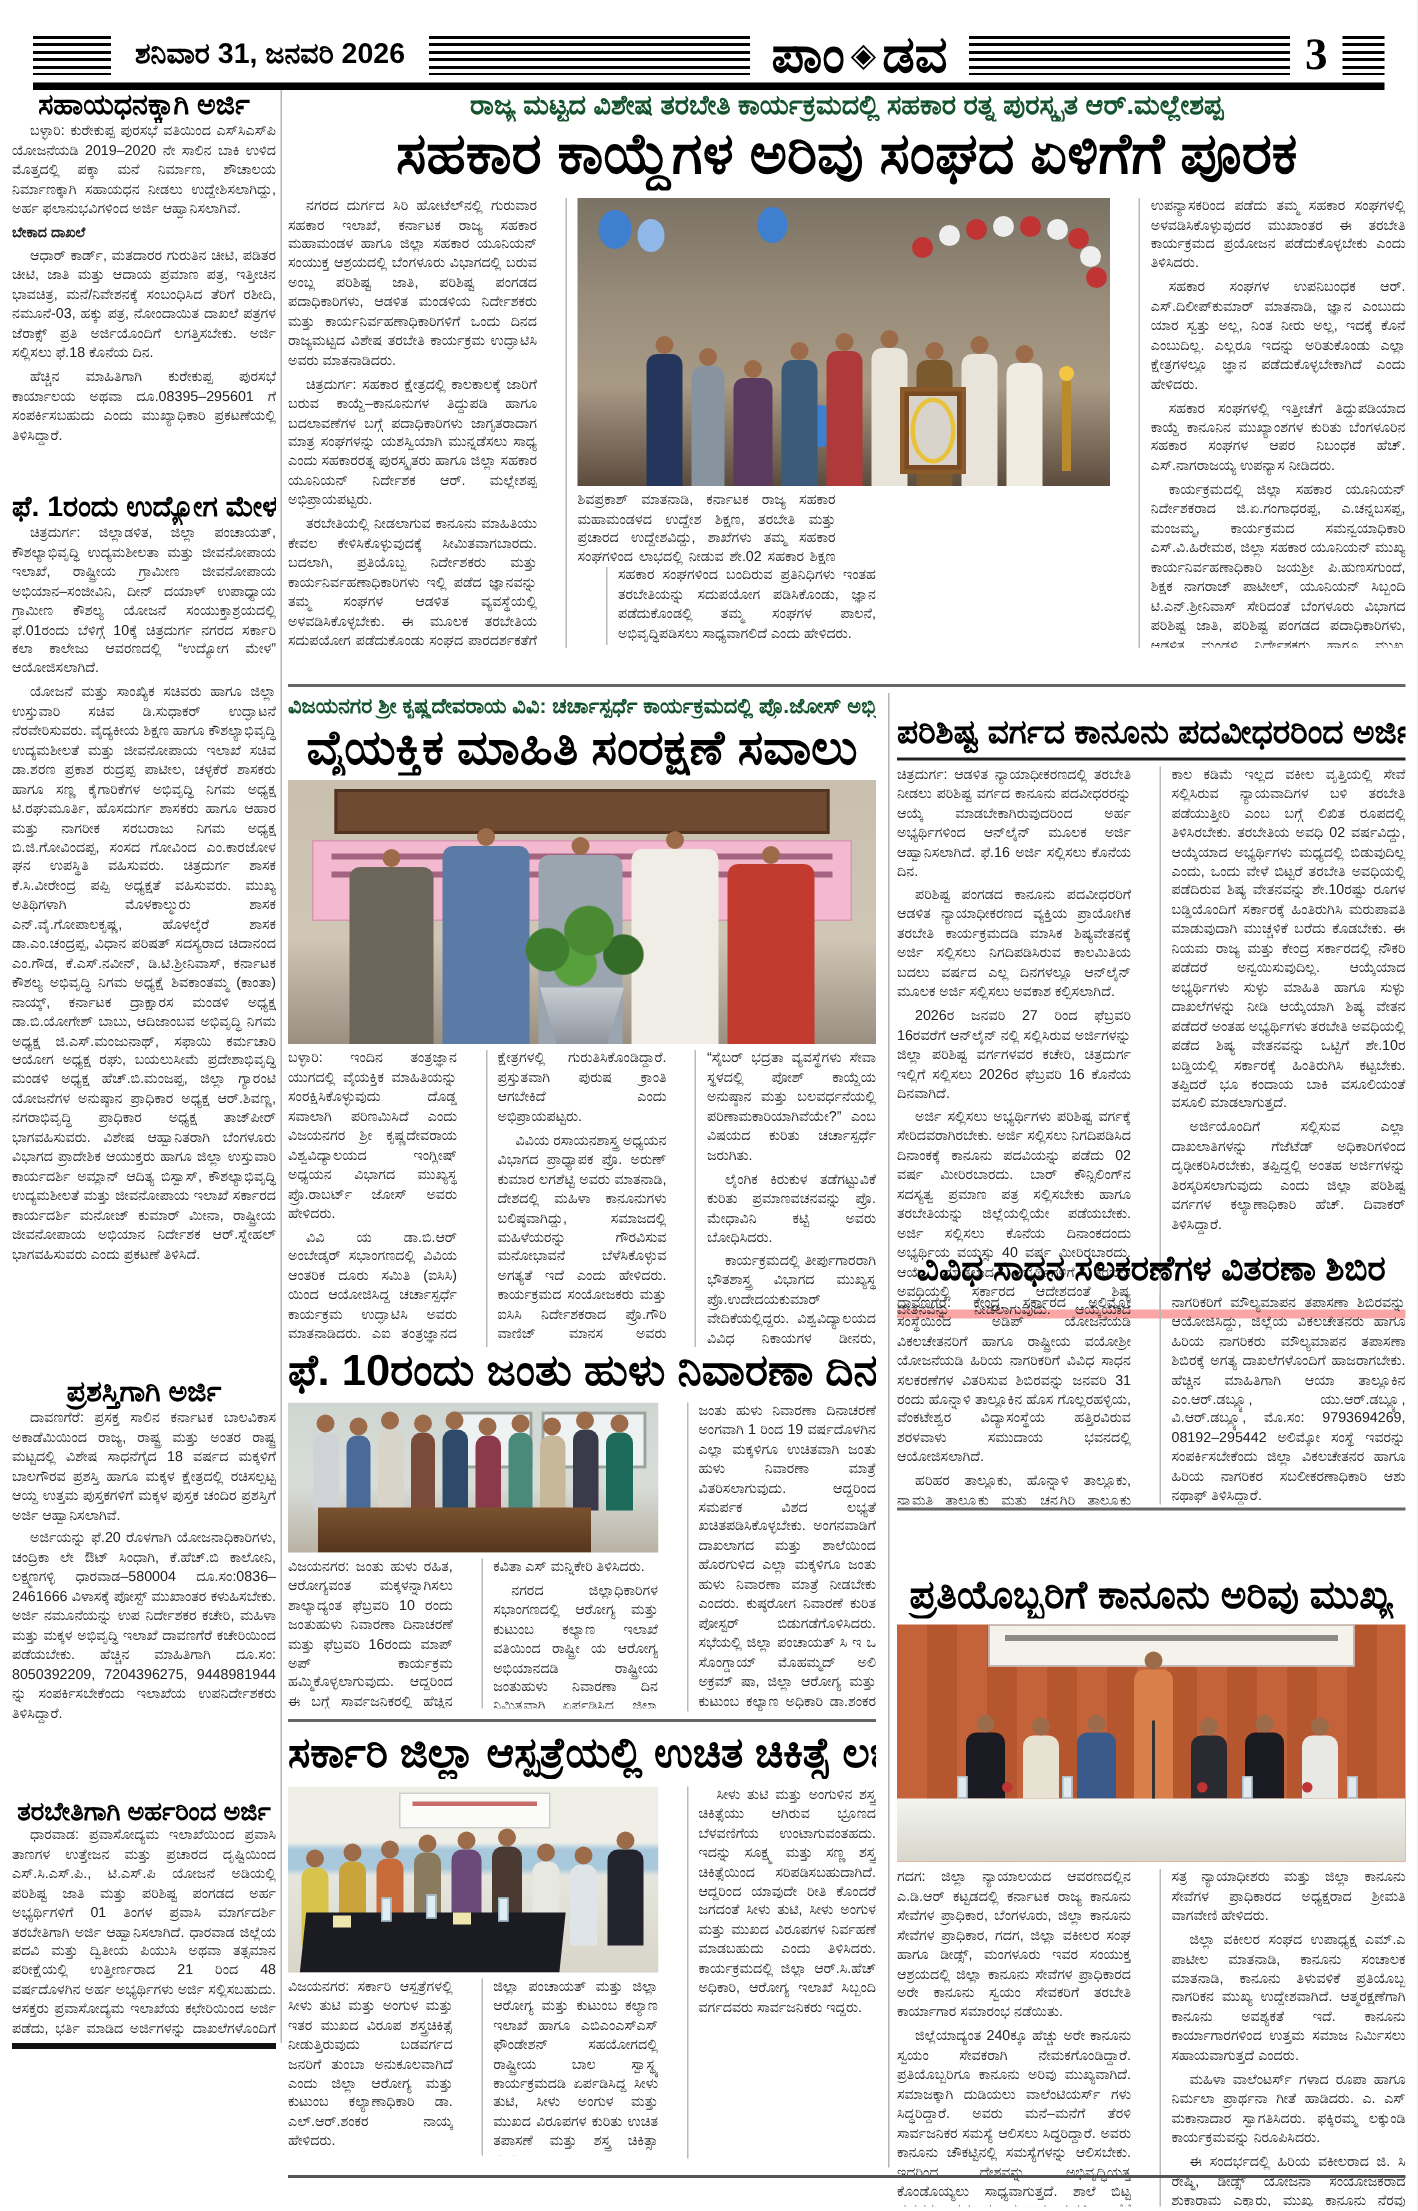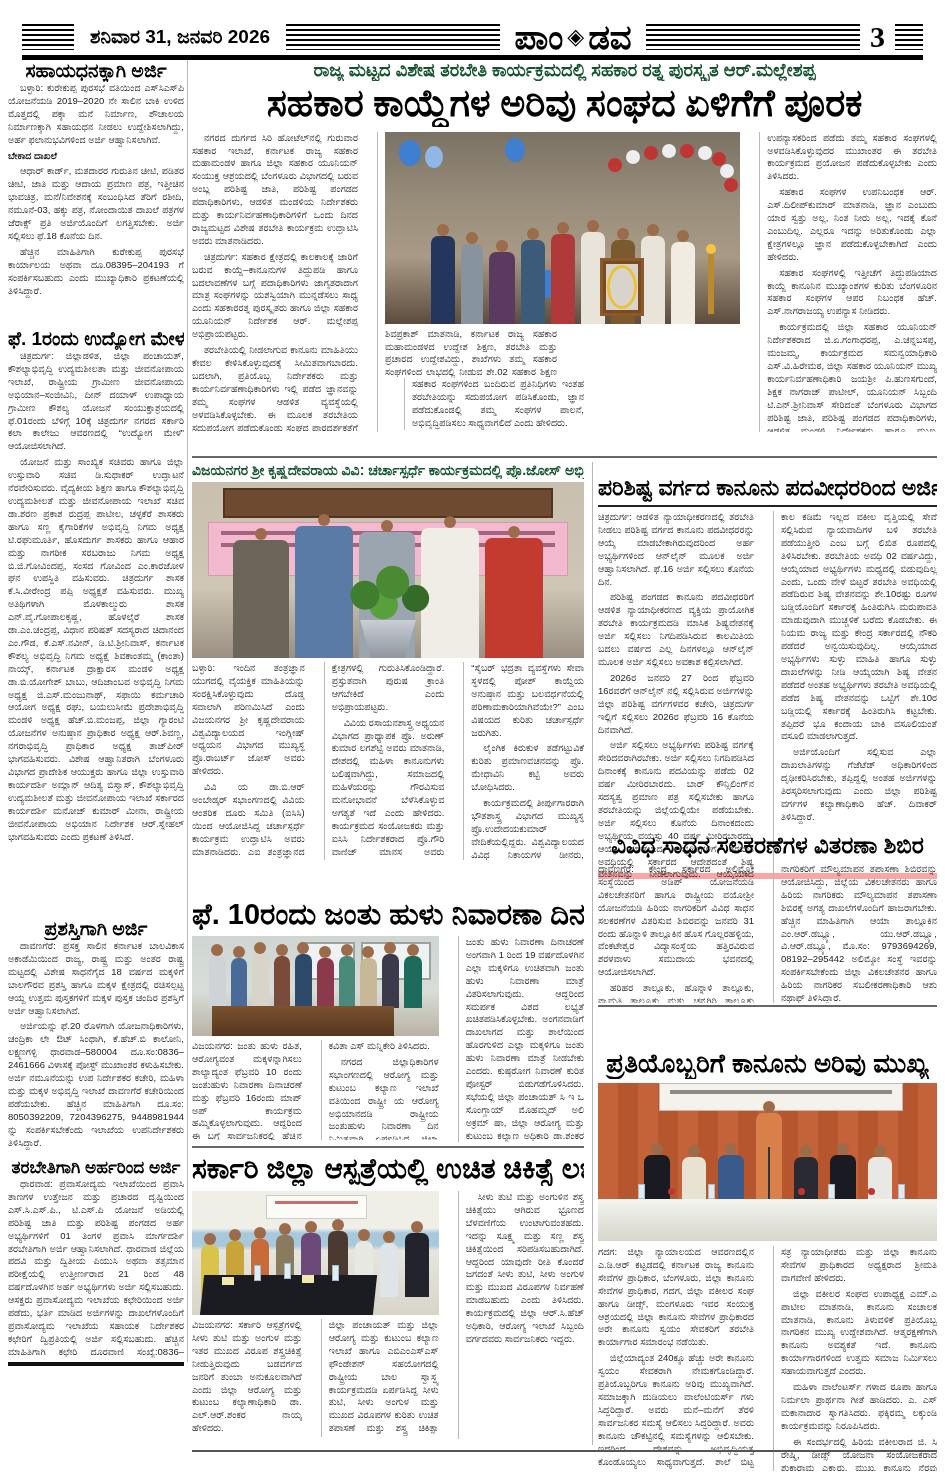--- a/index.html
+++ b/index.html
@@ -93,46 +93,46 @@
     <div class="stripes s3"></div>
     <div class="m-page">3</div>
     <div class="stripes s4"></div>
   </div>
 
   <div class="abs bodytxt" style="left:8px;top:60px;width:176px;height:268px;overflow:hidden;">
     <div class="hl" style="font-size:19px;">ಸಹಾಯಧನಕ್ಕಾಗಿ ಅರ್ಜಿ</div>
     <p>ಬಳ್ಳಾರಿ: ಕುರೇಕುಪ್ಪ ಪುರಸಭೆ ವತಿಯಿಂದ ಎಸ್‌ಸಿಎಸ್‌ಪಿ ಯೋಜನೆಯಡಿ 2019–2020 ನೇ ಸಾಲಿನ ಬಾಕಿ ಉಳಿದ ಮೊತ್ತದಲ್ಲಿ ಪಕ್ಕಾ ಮನೆ ನಿರ್ಮಾಣ, ಶೌಚಾಲಯ ನಿರ್ಮಾಣಕ್ಕಾಗಿ ಸಹಾಯಧನ ನೀಡಲು ಉದ್ದೇಶಿಸಲಾಗಿದ್ದು, ಅರ್ಹ ಫಲಾನುಭವಿಗಳಿಂದ ಅರ್ಜಿ ಆಹ್ವಾನಿಸಲಾಗಿವೆ.</p>
     <p class="subhd noind">ಬೇಕಾದ ದಾಖಲೆ</p>
     <p>ಆಧಾರ್ ಕಾರ್ಡ್, ಮತದಾರರ ಗುರುತಿನ ಚೀಟಿ, ಪಡಿತರ ಚೀಟಿ, ಜಾತಿ ಮತ್ತು ಆದಾಯ ಪ್ರಮಾಣ ಪತ್ರ, ಇತ್ತೀಚಿನ ಭಾವಚಿತ್ರ, ಮನೆ/ನಿವೇಶನಕ್ಕೆ ಸಂಬಂಧಿಸಿದ ತೆರಿಗೆ ರಶೀದಿ, ನಮೂನೆ-03, ಹಕ್ಕು ಪತ್ರ, ನೋಂದಾಯಿತ ದಾಖಲೆ ಪತ್ರಗಳ ಜೆರಾಕ್ಸ್ ಪ್ರತಿ ಅರ್ಜಿಯೊಂದಿಗೆ ಲಗತ್ತಿಸಬೇಕು. ಅರ್ಜಿ ಸಲ್ಲಿಸಲು ಫೆ.18 ಕೊನೆಯ ದಿನ.</p>
-    <p>ಹೆಚ್ಚಿನ ಮಾಹಿತಿಗಾಗಿ ಕುರೇಕುಪ್ಪ ಪುರಸಭೆ ಕಾರ್ಯಾಲಯ ಅಥವಾ ದೂ.08395–204193 ಗೆ ಸಂಪರ್ಕಿಸಬಹುದು ಎಂದು ಮುಖ್ಯಾಧಿಕಾರಿ ಪ್ರಕಟಣೆಯಲ್ಲಿ ತಿಳಿಸಿದ್ದಾರೆ.</p>
+    <p>ಹೆಚ್ಚಿನ ಮಾಹಿತಿಗಾಗಿ ಕುರೇಕುಪ್ಪ ಪುರಸಭೆ ಕಾರ್ಯಾಲಯ ಅಥವಾ ದೂ.08395–295601 ಗೆ ಸಂಪರ್ಕಿಸಬಹುದು ಎಂದು ಮುಖ್ಯಾಧಿಕಾರಿ ಪ್ರಕಟಣೆಯಲ್ಲಿ ತಿಳಿಸಿದ್ದಾರೆ.</p>
   </div>
 
   <div class="abs bodytxt" style="left:8px;top:328px;width:176px;height:590px;overflow:hidden;">
     <div class="hl" style="font-size:19px;">ಫೆ. 1ರಂದು ಉದ್ಯೋಗ ಮೇಳ</div>
     <p>ಚಿತ್ರದುರ್ಗ: ಜಿಲ್ಲಾಡಳಿತ, ಜಿಲ್ಲಾ ಪಂಚಾಯತ್, ಕೌಶಲ್ಯಾಭಿವೃದ್ಧಿ ಉದ್ಯಮಶೀಲತಾ ಮತ್ತು ಜೀವನೋಪಾಯ ಇಲಾಖೆ, ರಾಷ್ಟ್ರೀಯ ಗ್ರಾಮೀಣ ಜೀವನೋಪಾಯ ಅಭಿಯಾನ–ಸಂಜೀವಿನಿ, ದೀನ್ ದಯಾಳ್ ಉಪಾಧ್ಯಾಯ ಗ್ರಾಮೀಣ ಕೌಶಲ್ಯ ಯೋಜನೆ ಸಂಯುಕ್ತಾಶ್ರಯದಲ್ಲಿ ಫೆ.01ರಂದು ಬೆಳಿಗ್ಗೆ 10ಕ್ಕೆ ಚಿತ್ರದುರ್ಗ ನಗರದ ಸರ್ಕಾರಿ ಕಲಾ ಕಾಲೇಜು ಆವರಣದಲ್ಲಿ “ಉದ್ಯೋಗ ಮೇಳ” ಆಯೋಜಿಸಲಾಗಿದೆ.</p>
     <p>ಯೋಜನೆ ಮತ್ತು ಸಾಂಖ್ಯಿಕ ಸಚಿವರು ಹಾಗೂ ಜಿಲ್ಲಾ ಉಸ್ತುವಾರಿ ಸಚಿವ ಡಿ.ಸುಧಾಕರ್ ಉದ್ಘಾಟನೆ ನೆರವೇರಿಸುವರು. ವೈದ್ಯಕೀಯ ಶಿಕ್ಷಣ ಹಾಗೂ ಕೌಶಲ್ಯಾಭಿವೃದ್ಧಿ ಉದ್ಯಮಶೀಲತೆ ಮತ್ತು ಜೀವನೋಪಾಯ ಇಲಾಖೆ ಸಚಿವ ಡಾ.ಶರಣ ಪ್ರಕಾಶ ರುದ್ರಪ್ಪ ಪಾಟೀಲ, ಚಳ್ಳಕೆರೆ ಶಾಸಕರು ಹಾಗೂ ಸಣ್ಣ ಕೈಗಾರಿಕೆಗಳ ಅಭಿವೃದ್ಧಿ ನಿಗಮ ಅಧ್ಯಕ್ಷ ಟಿ.ರಘುಮೂರ್ತಿ, ಹೊಸದುರ್ಗ ಶಾಸಕರು ಹಾಗೂ ಆಹಾರ ಮತ್ತು ನಾಗರೀಕ ಸರಬರಾಜು ನಿಗಮ ಅಧ್ಯಕ್ಷ ಬಿ.ಜಿ.ಗೋವಿಂದಪ್ಪ, ಸಂಸದ ಗೋವಿಂದ ಎಂ.ಕಾರಜೋಳ ಘನ ಉಪಸ್ಥಿತಿ ವಹಿಸುವರು. ಚಿತ್ರದುರ್ಗ ಶಾಸಕ ಕೆ.ಸಿ.ವೀರೇಂದ್ರ ಪಪ್ಪಿ ಅಧ್ಯಕ್ಷತೆ ವಹಿಸುವರು. ಮುಖ್ಯ ಅತಿಥಿಗಳಾಗಿ ಮೊಳಕಾಲ್ಮುರು ಶಾಸಕ ಎನ್.ವೈ.ಗೋಪಾಲಕೃಷ್ಣ, ಹೊಳಲ್ಕೆರೆ ಶಾಸಕ ಡಾ.ಎಂ.ಚಂದ್ರಪ್ಪ, ವಿಧಾನ ಪರಿಷತ್ ಸದಸ್ಯರಾದ ಚಿದಾನಂದ ಎಂ.ಗೌಡ, ಕೆ.ಎಸ್.ನವೀನ್, ಡಿ.ಟಿ.ಶ್ರೀನಿವಾಸ್, ಕರ್ನಾಟಕ ಕೌಶಲ್ಯ ಅಭಿವೃದ್ಧಿ ನಿಗಮ ಅಧ್ಯಕ್ಷೆ ಶಿವಕಾಂತಮ್ಮ (ಕಾಂತಾ) ನಾಯ್ಕ್, ಕರ್ನಾಟಕ ದ್ರಾಕ್ಷಾರಸ ಮಂಡಳಿ ಅಧ್ಯಕ್ಷ ಡಾ.ಬಿ.ಯೋಗೇಶ್ ಬಾಬು, ಆದಿಜಾಂಬವ ಅಭಿವೃದ್ಧಿ ನಿಗಮ ಅಧ್ಯಕ್ಷ ಜಿ.ಎಸ್.ಮಂಜುನಾಥ್, ಸಫಾಯಿ ಕರ್ಮಚಾರಿ ಆಯೋಗ ಅಧ್ಯಕ್ಷ ರಘು, ಬಯಲುಸೀಮೆ ಪ್ರದೇಶಾಭಿವೃದ್ಧಿ ಮಂಡಳಿ ಅಧ್ಯಕ್ಷ ಹೆಚ್.ಬಿ.ಮಂಜಪ್ಪ, ಜಿಲ್ಲಾ ಗ್ಯಾರಂಟಿ ಯೋಜನೆಗಳ ಅನುಷ್ಠಾನ ಪ್ರಾಧಿಕಾರ ಅಧ್ಯಕ್ಷ ಆರ್.ಶಿವಣ್ಣ, ನಗರಾಭಿವೃದ್ಧಿ ಪ್ರಾಧಿಕಾರ ಅಧ್ಯಕ್ಷ ತಾಜ್‌ಪೀರ್ ಭಾಗವಹಿಸುವರು. ವಿಶೇಷ ಆಹ್ವಾನಿತರಾಗಿ ಬೆಂಗಳೂರು ವಿಭಾಗದ ಪ್ರಾದೇಶಿಕ ಆಯುಕ್ತರು ಹಾಗೂ ಜಿಲ್ಲಾ ಉಸ್ತುವಾರಿ ಕಾರ್ಯದರ್ಶಿ ಅಮ್ಲಾನ್ ಆದಿತ್ಯ ಬಿಸ್ವಾಸ್, ಕೌಶಲ್ಯಾಭಿವೃದ್ಧಿ ಉದ್ಯಮಶೀಲತೆ ಮತ್ತು ಜೀವನೋಪಾಯ ಇಲಾಖೆ ಸರ್ಕಾರದ ಕಾರ್ಯದರ್ಶಿ ಮನೋಜ್ ಕುಮಾರ್ ಮೀನಾ, ರಾಷ್ಟ್ರೀಯ ಜೀವನೋಪಾಯ ಅಭಿಯಾನ ನಿರ್ದೇಶಕ ಆರ್.ಸ್ನೇಹಲ್ ಭಾಗವಹಿಸುವರು ಎಂದು ಪ್ರಕಟಣೆ ತಿಳಿಸಿದೆ.</p>
   </div>
 
   <div class="abs bodytxt" style="left:8px;top:918px;width:176px;height:240px;overflow:hidden;">
     <div class="hl" style="font-size:19px;">ಪ್ರಶಸ್ತಿಗಾಗಿ ಅರ್ಜಿ</div>
     <p>ದಾವಣಗೆರೆ: ಪ್ರಸಕ್ತ ಸಾಲಿನ ಕರ್ನಾಟಕ ಬಾಲವಿಕಾಸ ಅಕಾಡೆಮಿಯಿಂದ ರಾಜ್ಯ, ರಾಷ್ಟ್ರ ಮತ್ತು ಅಂತರ ರಾಷ್ಟ್ರ ಮಟ್ಟದಲ್ಲಿ ವಿಶೇಷ ಸಾಧನೆಗೈದ 18 ವರ್ಷದ ಮಕ್ಕಳಿಗೆ ಬಾಲಗೌರವ ಪ್ರಶಸ್ತಿ ಹಾಗೂ ಮಕ್ಕಳ ಕ್ಷೇತ್ರದಲ್ಲಿ ರಚಿಸಲ್ಪಟ್ಟ ಆಯ್ದ ಉತ್ತಮ ಪುಸ್ತಕಗಳಿಗೆ ಮಕ್ಕಳ ಪುಸ್ತಕ ಚಂದಿರ ಪ್ರಶಸ್ತಿಗೆ ಅರ್ಜಿ ಆಹ್ವಾನಿಸಲಾಗಿವೆ.</p>
     <p>ಅರ್ಜಿಯನ್ನು ಫೆ.20 ರೊಳಗಾಗಿ ಯೋಜನಾಧಿಕಾರಿಗಳು, ಚಂದ್ರಿಕಾ ಲೇ ಔಟ್ ಸಿಂಧಾಗಿ, ಕೆ.ಹೆಚ್.ಬಿ ಕಾಲೋನಿ, ಲಕ್ಷ್ಮಣಗಳ್ಳಿ ಧಾರವಾಡ–580004 ದೂ.ಸಂ:0836–2461666 ವಿಳಾಸಕ್ಕೆ ಪೋಸ್ಟ್ ಮುಖಾಂತರ ಕಳುಹಿಸಬೇಕು. ಅರ್ಜಿ ನಮೂನೆಯನ್ನು ಉಪ ನಿರ್ದೇಶಕರ ಕಚೇರಿ, ಮಹಿಳಾ ಮತ್ತು ಮಕ್ಕಳ ಅಭಿವೃದ್ಧಿ ಇಲಾಖೆ ದಾವಣಗೆರೆ ಕಚೇರಿಯಿಂದ ಪಡೆಯಬೇಕು. ಹೆಚ್ಚಿನ ಮಾಹಿತಿಗಾಗಿ ದೂ.ಸಂ: 8050392209, 7204396275, 9448981944 ನ್ನು ಸಂಪರ್ಕಿಸಬೇಕೆಂದು ಇಲಾಖೆಯ ಉಪನಿರ್ದೇಶಕರು ತಿಳಿಸಿದ್ದಾರೆ.</p>
   </div>
 
   <div class="abs bodytxt" style="left:8px;top:1158px;width:176px;height:200px;overflow:hidden;">
-    <div class="hl" style="font-size:17px;">ತರಬೇತಿಗಾಗಿ ಅರ್ಹರಿಂದ ಅರ್ಜಿ</div>
+    <div class="hl" style="font-size:17px;margin-top:40px;">ತರಬೇತಿಗಾಗಿ ಅರ್ಹರಿಂದ ಅರ್ಜಿ</div>
     <p>ಧಾರವಾಡ: ಪ್ರವಾಸೋದ್ಯಮ ಇಲಾಖೆಯಿಂದ ಪ್ರವಾಸಿ ತಾಣಗಳ ಉತ್ತೇಜನ ಮತ್ತು ಪ್ರಚಾರದ ದೃಷ್ಟಿಯಿಂದ ಎಸ್.ಸಿ.ಎಸ್.ಪಿ., ಟಿ.ಎಸ್.ಪಿ ಯೋಜನೆ ಅಡಿಯಲ್ಲಿ ಪರಿಶಿಷ್ಟ ಜಾತಿ ಮತ್ತು ಪರಿಶಿಷ್ಟ ಪಂಗಡದ ಅರ್ಹ ಅಭ್ಯರ್ಥಿಗಳಿಗೆ 01 ತಿಂಗಳ ಪ್ರವಾಸಿ ಮಾರ್ಗದರ್ಶಿ ತರಬೇತಿಗಾಗಿ ಅರ್ಜಿ ಆಹ್ವಾನಿಸಲಾಗಿದೆ. ಧಾರವಾಡ ಜಿಲ್ಲೆಯ ಪದವಿ ಮತ್ತು ದ್ವಿತೀಯ ಪಿಯುಸಿ ಅಥವಾ ತತ್ಸಮಾನ ಪರೀಕ್ಷೆಯಲ್ಲಿ ಉತ್ತೀರ್ಣರಾದ 21 ರಿಂದ 48 ವರ್ಷದೊಳಗಿನ ಅರ್ಹ ಅಭ್ಯರ್ಥಿಗಳು ಅರ್ಜಿ ಸಲ್ಲಿಸಬಹುದು. ಆಸಕ್ತರು ಪ್ರವಾಸೋದ್ಯಮ ಇಲಾಖೆಯ ಕಛೇರಿಯಿಂದ ಅರ್ಜಿ ಪಡೆದು, ಭರ್ತಿ ಮಾಡಿದ ಅರ್ಜಿಗಳನ್ನು ದಾಖಲೆಗಳೊಂದಿಗೆ ಪ್ರವಾಸೋದ್ಯಮ ಇಲಾಖೆಯ ಸಹಾಯಕ ನಿರ್ದೇಶಕರ ಕಛೇರಿಗೆ ದ್ವಿಪ್ರತಿಯಲ್ಲಿ ಅರ್ಜಿ ಸಲ್ಲಿಸಬಹುದು. ಹೆಚ್ಚಿನ ಮಾಹಿತಿಗಾಗಿ ಕಛೇರಿ ದೂರವಾಣಿ ಸಂಖ್ಯೆ:0836–2955522 ಗೆ ಸಂಪರ್ಕಿಸಬಹುದು.</p>
   </div>
 
   <div class="thickrule" style="left:8px;top:1362px;width:176px;"></div>
   <div class="vsep" style="left:187px;top:60px;height:1302px;"></div>
 
   <div class="abs" style="left:192px;top:60px;width:745px;height:398px;border-bottom:2px solid #666;">
     <div class="kick" style="font-size:18px;">ರಾಜ್ಯ ಮಟ್ಟದ ವಿಶೇಷ ತರಬೇತಿ ಕಾರ್ಯಕ್ರಮದಲ್ಲಿ ಸಹಕಾರ ರತ್ನ ಪುರಸ್ಕೃತ ಆರ್.ಮಲ್ಲೇಶಪ್ಪ</div>
-    <div class="hl" style="font-size:38px;line-height:1.2;font-family:Liberation Serif, serif;">ಸಹಕಾರ ಕಾಯ್ದೆಗಳ ಅರಿವು ಸಂಘದ ಏಳಿಗೆಗೆ ಪೂರಕ</div>
+    <div class="hl" style="font-size:38px;line-height:1.2;">ಸಹಕಾರ ಕಾಯ್ದೆಗಳ ಅರಿವು ಸಂಘದ ಏಳಿಗೆಗೆ ಪೂರಕ</div>
     <div class="cols" style="margin-top:5px;height:300px;">
       <div class="col bodytxt" style="width:172px;">
         <p>ನಗರದ ದುರ್ಗದ ಸಿರಿ ಹೋಟೆಲ್‌ನಲ್ಲಿ ಗುರುವಾರ ಸಹಕಾರ ಇಲಾಖೆ, ಕರ್ನಾಟಕ ರಾಜ್ಯ ಸಹಕಾರ ಮಹಾಮಂಡಳ ಹಾಗೂ ಜಿಲ್ಲಾ ಸಹಕಾರ ಯೂನಿಯನ್ ಸಂಯುಕ್ತ ಆಶ್ರಯದಲ್ಲಿ ಬೆಂಗಳೂರು ವಿಭಾಗದಲ್ಲಿ ಬರುವ ಅಂಬ್ಲ ಪರಿಶಿಷ್ಟ ಜಾತಿ, ಪರಿಶಿಷ್ಟ ಪಂಗಡದ ಪದಾಧಿಕಾರಿಗಳು, ಆಡಳಿತ ಮಂಡಳಿಯ ನಿರ್ದೇಶಕರು ಮತ್ತು ಕಾರ್ಯನಿರ್ವಹಣಾಧಿಕಾರಿಗಳಿಗೆ ಒಂದು ದಿನದ ರಾಜ್ಯಮಟ್ಟದ ವಿಶೇಷ ತರಬೇತಿ ಕಾರ್ಯಕ್ರಮ ಉದ್ಘಾಟಿಸಿ ಅವರು ಮಾತನಾಡಿದರು.</p>
         <p>ಚಿತ್ರದುರ್ಗ: ಸಹಕಾರ ಕ್ಷೇತ್ರದಲ್ಲಿ ಕಾಲಕಾಲಕ್ಕೆ ಜಾರಿಗೆ ಬರುವ ಕಾಯ್ದೆ–ಕಾನೂನುಗಳ ತಿದ್ದುಪಡಿ ಹಾಗೂ ಬದಲಾವಣೆಗಳ ಬಗ್ಗೆ ಪದಾಧಿಕಾರಿಗಳು ಜಾಗೃತರಾದಾಗ ಮಾತ್ರ ಸಂಘಗಳನ್ನು ಯಶಸ್ವಿಯಾಗಿ ಮುನ್ನಡೆಸಲು ಸಾಧ್ಯ ಎಂದು ಸಹಕಾರರತ್ನ ಪುರಸ್ಕೃತರು ಹಾಗೂ ಜಿಲ್ಲಾ ಸಹಕಾರ ಯೂನಿಯನ್ ನಿರ್ದೇಶಕ ಆರ್. ಮಲ್ಲೇಶಪ್ಪ ಅಭಿಪ್ರಾಯಪಟ್ಟರು.</p>
         <p>ತರಬೇತಿಯಲ್ಲಿ ನೀಡಲಾಗುವ ಕಾನೂನು ಮಾಹಿತಿಯು ಕೇವಲ ಕೇಳಿಸಿಕೊಳ್ಳುವುದಕ್ಕೆ ಸೀಮಿತವಾಗಬಾರದು. ಬದಲಾಗಿ, ಪ್ರತಿಯೊಬ್ಬ ನಿರ್ದೇಶಕರು ಮತ್ತು ಕಾರ್ಯನಿರ್ವಹಣಾಧಿಕಾರಿಗಳು ಇಲ್ಲಿ ಪಡೆದ ಜ್ಞಾನವನ್ನು ತಮ್ಮ ಸಂಘಗಳ ಆಡಳಿತ ವ್ಯವಸ್ಥೆಯಲ್ಲಿ ಅಳವಡಿಸಿಕೊಳ್ಳಬೇಕು. ಈ ಮೂಲಕ ತರಬೇತಿಯ ಸದುಪಯೋಗ ಪಡೆದುಕೊಂಡು ಸಂಘದ ಪಾರದರ್ಶಕತೆಗೆ ಒತ್ತು ನೀಡಬೇಕು ಎಂದು ಅವರು ಕರೆ ನೀಡಿದರು.</p>
 
       </div>
       <div class="col" style="width:368px;">
         <div class="photo ph-lead" style="width:100%;height:192px;">
           <div class="bal" style="left:14px;top:8px;width:22px;height:26px;background:#3f7fd0;"></div>
@@ -171,20 +171,21 @@
         <p class="noind">ಉಪನ್ಯಾಸಕರಿಂದ ಪಡೆದು ತಮ್ಮ ಸಹಕಾರ ಸಂಘಗಳಲ್ಲಿ ಅಳವಡಿಸಿಕೊಳ್ಳುವುದರ ಮುಖಾಂತರ ಈ ತರಬೇತಿ ಕಾರ್ಯಕ್ರಮದ ಪ್ರಯೋಜನ ಪಡೆದುಕೊಳ್ಳಬೇಕು ಎಂದು ತಿಳಿಸಿದರು.</p>
         <p>ಸಹಕಾರ ಸಂಘಗಳ ಉಪನಿಬಂಧಕ ಆರ್. ಎಸ್.ದಿಲೀಪ್‌ಕುಮಾರ್ ಮಾತನಾಡಿ, ಜ್ಞಾನ ಎಂಬುದು ಯಾರ ಸ್ವತ್ತು ಅಲ್ಲ, ನಿಂತ ನೀರು ಅಲ್ಲ, ಇದಕ್ಕೆ ಕೊನೆ ಎಂಬುದಿಲ್ಲ. ಎಲ್ಲರೂ ಇದನ್ನು ಅರಿತುಕೊಂಡು ಎಲ್ಲಾ ಕ್ಷೇತ್ರಗಳಲ್ಲೂ ಜ್ಞಾನ ಪಡೆದುಕೊಳ್ಳಬೇಕಾಗಿದೆ ಎಂದು ಹೇಳಿದರು.</p>
         <p>ಸಹಕಾರ ಸಂಘಗಳಲ್ಲಿ ಇತ್ತೀಚೆಗೆ ತಿದ್ದುಪಡಿಯಾದ ಕಾಯ್ದೆ ಕಾನೂನಿನ ಮುಖ್ಯಾಂಶಗಳ ಕುರಿತು ಬೆಂಗಳೂರಿನ ಸಹಕಾರ ಸಂಘಗಳ ಆಪರ ನಿಬಂಧಕ ಹೆಚ್. ಎಸ್.ನಾಗರಾಜಯ್ಯ ಉಪನ್ಯಾಸ ನೀಡಿದರು.</p>
         <p>ಕಾರ್ಯಕ್ರಮದಲ್ಲಿ ಜಿಲ್ಲಾ ಸಹಕಾರ ಯೂನಿಯನ್ ನಿರ್ದೇಶಕರಾದ ಜಿ.ಏ.ಗಂಗಾಧರಪ್ಪ, ಎ.ಚನ್ನಬಸಪ್ಪ, ಮಂಜಮ್ಮ, ಕಾರ್ಯಕ್ರಮದ ಸಮನ್ವಯಾಧಿಕಾರಿ ಎಸ್.ವಿ.ಹಿರೇಮಠ, ಜಿಲ್ಲಾ ಸಹಕಾರ ಯೂನಿಯನ್ ಮುಖ್ಯ ಕಾರ್ಯನಿರ್ವಹಣಾಧಿಕಾರಿ ಜಯಶ್ರೀ ಪಿ.ಹುಣಸಗುಂದೆ, ಶಿಕ್ಷಕ ನಾಗರಾಜ್ ಪಾಟೀಲ್, ಯೂನಿಯನ್ ಸಿಬ್ಬಂದಿ ಟಿ.ಎನ್.ಶ್ರೀನಿವಾಸ್ ಸೇರಿದಂತೆ ಬೆಂಗಳೂರು ವಿಭಾಗದ ಪರಿಶಿಷ್ಟ ಜಾತಿ, ಪರಿಶಿಷ್ಟ ಪಂಗಡದ ಪದಾಧಿಕಾರಿಗಳು, ಆಡಳಿತ ಮಂಡಳಿ ನಿರ್ದೇಶಕರು ಹಾಗೂ ಮುಖ್ಯ ಕಾರ್ಯನಿರ್ವಹಣಾಧಿಕಾರಿಗಳು ಇದ್ದರು.</p>
       </div>
     </div>
   </div>
 
   <div class="abs" style="left:192px;top:462px;width:392px;height:434px;">
     <div class="kick" style="font-size:14px;">ವಿಜಯನಗರ ಶ್ರೀ ಕೃಷ್ಣದೇವರಾಯ ವಿವಿ: ಚರ್ಚಾಸ್ಪರ್ಧೆ ಕಾರ್ಯಕ್ರಮದಲ್ಲಿ ಪ್ರೊ.ಜೋಸ್ ಅಭಿಪ್ರಾಯ</div>
+    <div class="hl" style="font-size:32px;line-height:1.2;">ವೈಯಕ್ತಿಕ ಮಾಹಿತಿ ಸಂರಕ್ಷಣೆ ಸವಾಲು</div>
     <div class="photo ph-plant" style="width:100%;height:176px;margin-top:3px;">
       <div class="board"></div>
       <div class="banner">
         <div class="tline"></div>
         <div class="tline"></div>
       </div>
       <div class="people">
           <div class="person" style="width: 56px; height: 118px; background: rgb(107, 101, 90);"></div>
           <div class="person" style="width: 58px; height: 132px; background: rgb(90, 123, 166);"></div>
           <div class="person" style="width: 56px; height: 126px; background: rgb(154, 165, 176);"></div>

